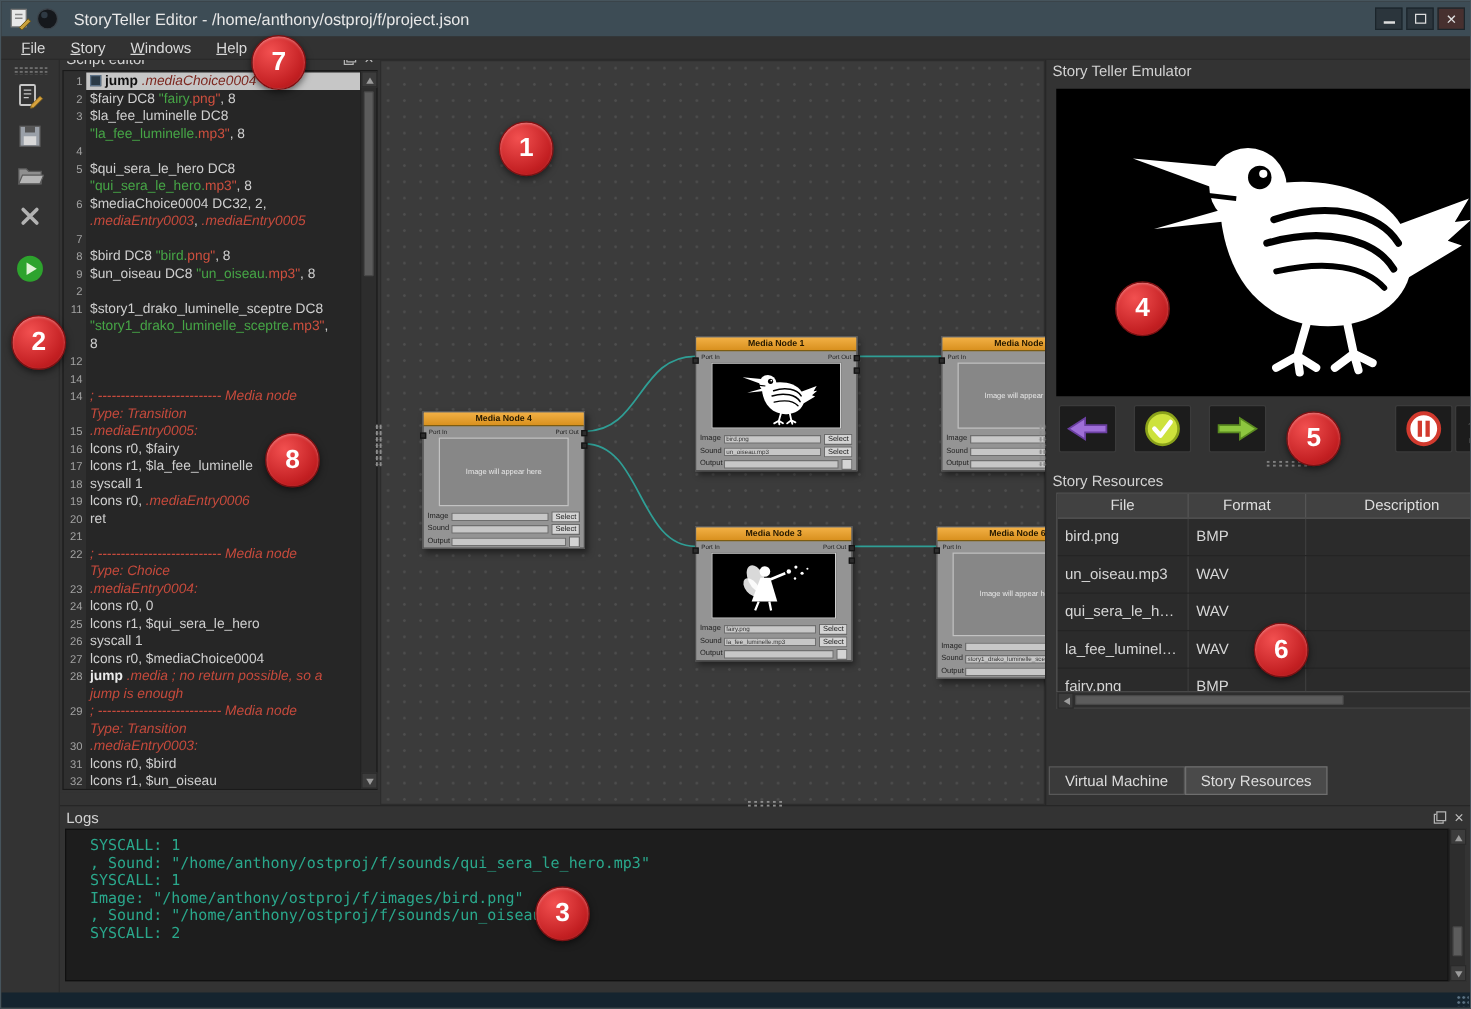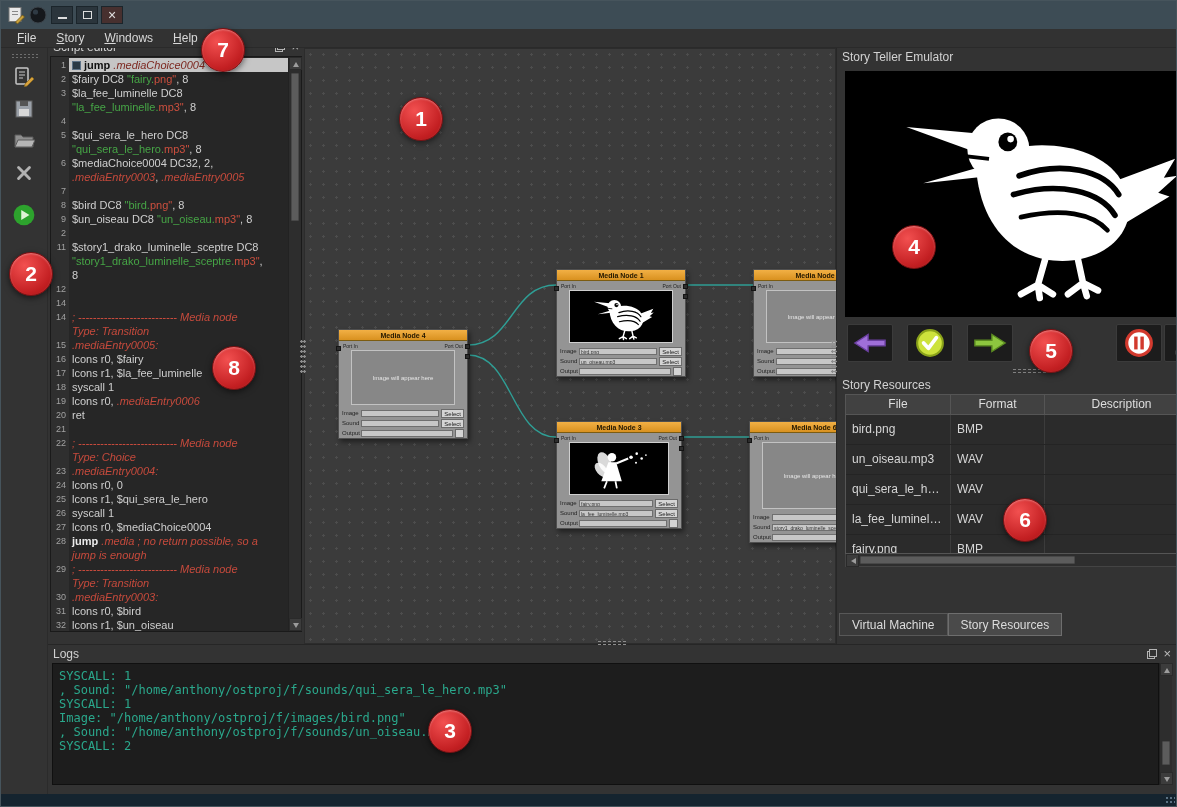--- a/index.html
+++ b/index.html
@@ -108,21 +108,21 @@
   .c0{width:105px;flex:none;} .c1{width:94px;flex:none;} .c2{flex:1;border-right:none;}
   .res-hscroll{margin:0 8px;flex:none;}
   .rspacer{flex:1;}
   .tabs{display:flex;gap:0;margin:0 0 8px 2px;flex:none;}
   .tab{height:23px;line-height:22px;padding:0 12px;font-size:12px;color:#dcdcdc;background:#3a3a3a;border:1px solid #585858;}
   .tab.active{background:#4a4a4a;border-color:#6e6e6e;}
 
   
   .ldock{border-top:1px solid #262626;}
   .logs-wrap{display:flex;margin:0 4px;height:122px;}
-  .logs-body{flex:1;background:#1d1d1d;border:1px solid #101010;padding:5px 6px;font-family:"DejaVu Sans Mono",monospace;font-size:12px;line-height:14px;color:#2aa88c;overflow:hidden;}
+  .logs-body{flex:1;background:#1d1d1d;border:1px solid #101010;padding:5px 19px;font-family:"DejaVu Sans Mono",monospace;font-size:12px;line-height:14px;color:#2aa88c;overflow:hidden;}
 
   
   .statusbar{position:absolute;left:0;top:793px;width:1177px;height:13px;background:#15242f;}
   .grip{position:absolute;right:3px;bottom:2px;width:10px;height:9px;background-image:radial-gradient(#5b7283 1px,transparent 1.2px);background-size:4px 4px;}
 
   
   .vdots{position:absolute;width:6px;height:34px;background-image:radial-gradient(#8d8d8d 1px,transparent 1.2px);background-size:3px 5px;z-index:6;}
   .hdots-abs{position:absolute;width:30px;height:6px;background-image:radial-gradient(#8d8d8d 1px,transparent 1.2px);background-size:5px 3px;z-index:6;}
 
   
@@ -167,20 +167,21 @@
 <div class="titlebar">
   <svg width="18" height="18" viewBox="0 0 18 18">
       <rect x="2" y="1.5" width="12" height="14" fill="#e8e8e8" stroke="#777"></rect>
       <path d="M5 5.5 H11 M5 8.5 H11" stroke="#888" stroke-width="1.2"></path>
       <path d="M8.5 16 L15.5 9 L17.5 11 L10.5 18 Z" fill="#c8a03c" stroke="#6e5514" stroke-width=".8"></path>
     </svg>
   <svg width="18" height="18" viewBox="0 0 18 18">
       <circle cx="9" cy="9" r="8" fill="#15181c" stroke="#3b434a"></circle>
       <circle cx="6.5" cy="6" r="2.6" fill="#2f3a44"></circle>
     </svg>
+  <span class="title-text">StoryTeller Editor - /home/anthony/ostproj/f/project.json</span>
   <span class="winbtns">
     <span class="winbtn">
         <span class="g-min"></span>
       </span>
     <span class="winbtn">
         <span class="g-max"></span>
       </span>
     <span class="winbtn close">
         <span class="g-close">×</span>
       </span>

